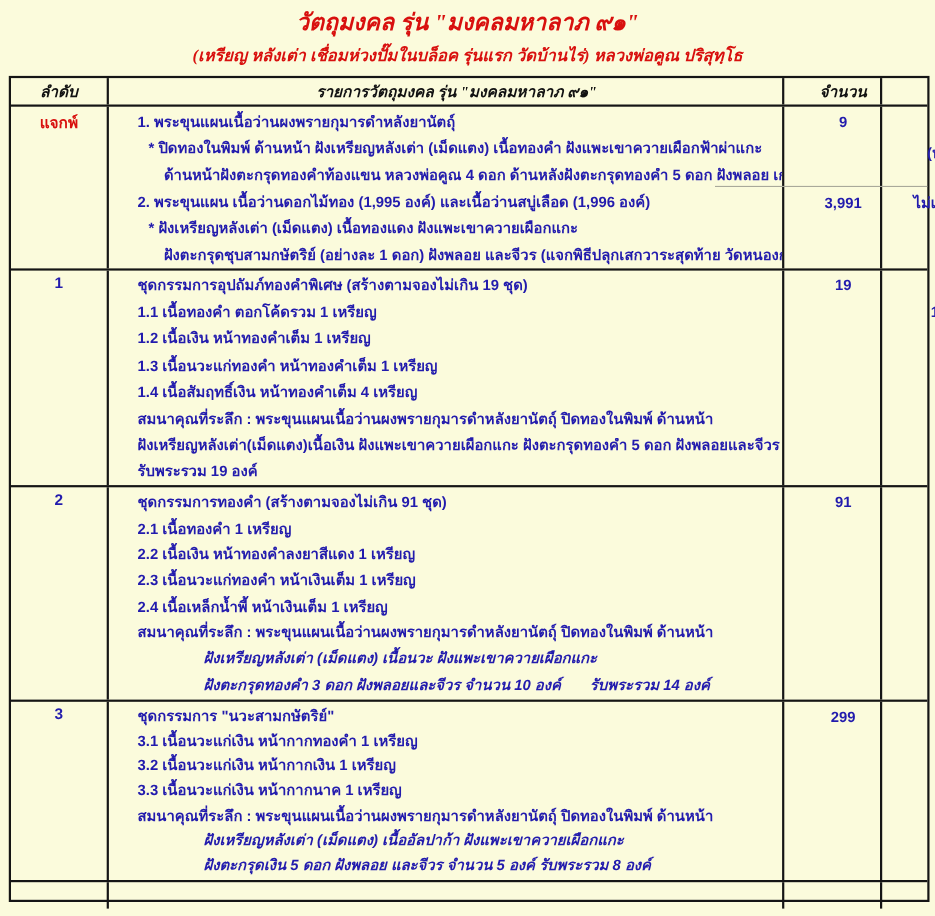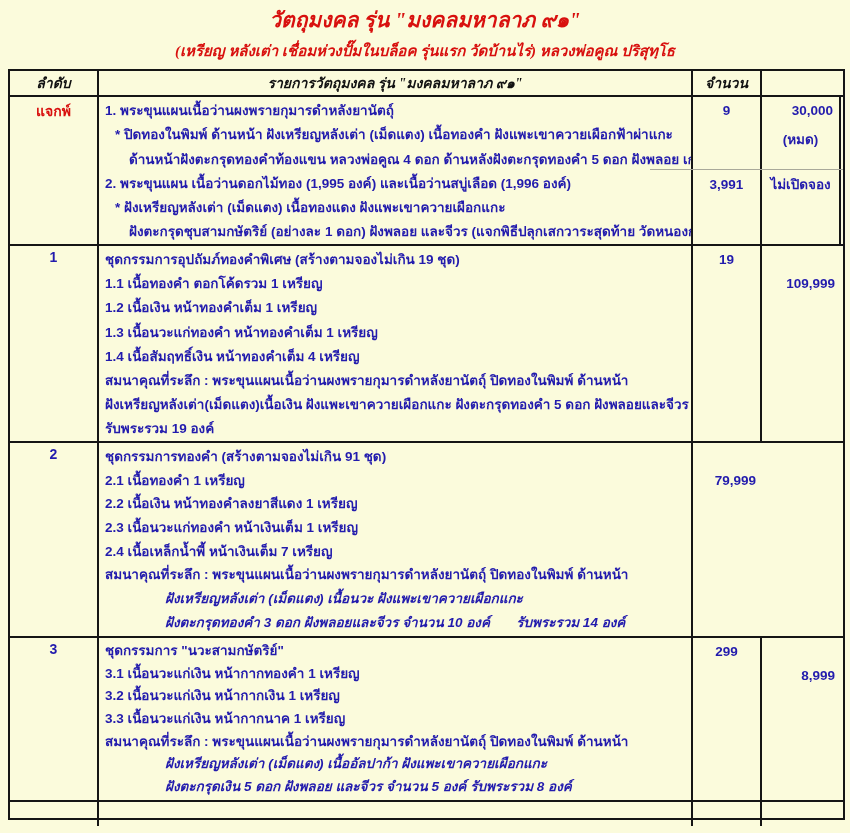--- a/index.html
+++ b/index.html
@@ -37,20 +37,21 @@
     border:2px solid #151515;
     box-sizing:border-box;
     background:#fbfbdc;
   }
   .trow{
     display:grid;
     grid-template-columns:89px 594px 69px 79px;
     border-bottom:2px solid #151515;
     position:relative;
     box-sizing:border-box;
+    gap:20px;
   }
   .trow:last-child{ border-bottom:none; }
   .cell{
     border-right:2px solid #151515;
     box-sizing:border-box;
     position:relative;
     overflow:hidden;
   }
   .cell:last-child{ border-right:none;margin-top:24px; }
   .thead{ height:26px; }
@@ -153,24 +154,27 @@
     </div>
   </div>
 
   <div class="trow r2">
     <div class="cell c-order lbl-blue">2</div>
     <div class="cell c-main">
       <div class="ln i0">ชุดกรรมการทองคำ (สร้างตามจองไม่เกิน 91 ชุด)</div>
       <div class="ln i0">2.1 เนื้อทองคำ 1 เหรียญ</div>
       <div class="ln i0">2.2 เนื้อเงิน หน้าทองคำลงยาสีแดง 1 เหรียญ</div>
       <div class="ln i0">2.3 เนื้อนวะแก่ทองคำ หน้าเงินเต็ม 1 เหรียญ</div>
-      <div class="ln i0">2.4 เนื้อเหล็กน้ำพี้ หน้าเงินเต็ม 7 เหรียญ</div>
+      <div class="ln i0">2.4 เนื้อเหล็กน้ำพี้ หน้าเงินเต็ม 1 เหรียญ</div>
       <div class="ln i0">สมนาคุณที่ระลึก : พระขุนแผนเนื้อว่านผงพรายกุมารดำหลังยานัตถุ์ ปิดทองในพิมพ์ ด้านหน้า</div>
       <div class="ln i3">ฝังเหรียญหลังเต่า (เม็ดแตง) เนื้อนวะ ฝังแพะเขาควายเผือกแกะ</div>
       <div class="ln i3">ฝังตะกรุดทองคำ 3 ดอก ฝังพลอยและจีวร จำนวน 10 องค์       รับพระรวม 14 องค์</div>
+    </div>
+    <div class="cell">
+      <div class="qv" style="top:5px">91</div>
     </div>
     <div class="cell">
       <div class="pv pv-r" style="top:5px">79,999</div>
     </div>
   </div>
 
   <div class="trow r3">
     <div class="cell c-order lbl-blue">3</div>
     <div class="cell c-main">
       <div class="ln i0">ชุดกรรมการ "นวะสามกษัตริย์"</div>

